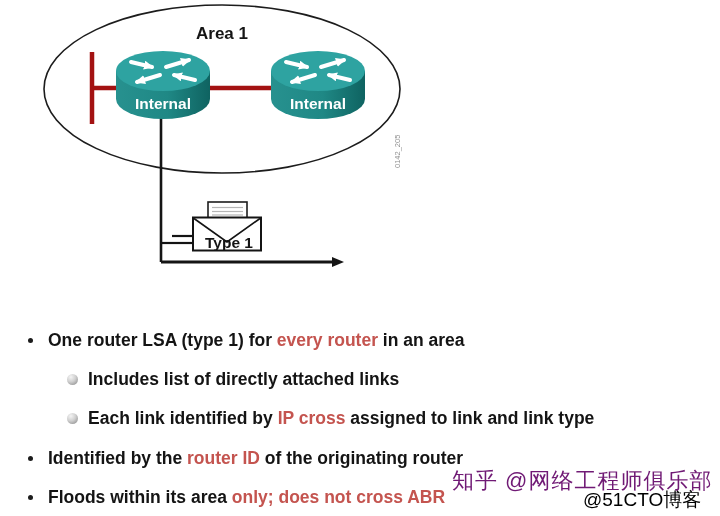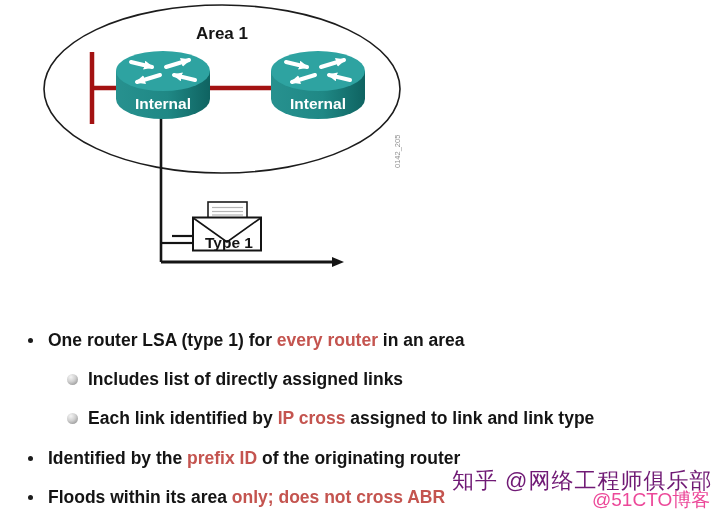--- a/index.html
+++ b/index.html
@@ -31,21 +31,21 @@
   .brow{position:absolute;height:23px;display:flex;align-items:center;white-space:nowrap;}
   .brow.l1{left:48px;}
   .brow.l2{left:88px;}
   .marker-dot{position:absolute;left:-20px;top:9px;width:5px;height:5px;border-radius:50%;background:#1c1c1c;}
   .marker-ball{position:absolute;left:-21px;top:6px;width:11px;height:11px;border-radius:50%;
     background:radial-gradient(circle at 35% 28%,#f4f4f4,#cfcfcf 45%,#909090 90%);}
   .hl{color:var(--hl);}
   
   .wm{position:absolute;z-index:5;pointer-events:none;}
   .wm1{left:452px;top:466px;font:400 22px "Liberation Sans",sans-serif;color:#701a75;letter-spacing:1px;}
-  .wm2{left:583px;top:487px;font:400 19px "Liberation Sans",sans-serif;color:#ec4899;margin-left:9px;}
+  .wm2{left:583px;top:487px;font:400 19px "Liberation Sans",sans-serif;color:#000000;}
 </style>
 </head>
 <body>
 
 <div class="stage">
 
   <svg class="diagram" width="720" height="315" viewBox="0 0 720 315">
     <defs>
       <linearGradient id="gradBody" x1="0" y1="0" x2="1" y2="0">
         <stop offset="0" stop-color="#27918F"></stop>
@@ -106,31 +106,31 @@
 
   <div class="bullets">
 
     <div class="brow l1" style="top:329px">
       <span class="marker-dot"></span>
       <span><span>One router LSA (type 1) for </span><span class="hl">every router</span><span> in an area</span></span>
     </div>
 
     <div class="brow l2" style="top:368px">
       <span class="marker-ball"></span>
-      <span><span>Includes list of directly assigned links</span></span>
+      <span><span>Includes list of directly attached links</span></span>
     </div>
 
     <div class="brow l2" style="top:407px">
       <span class="marker-ball"></span>
       <span><span>Each link identified by </span><span class="hl">IP cross</span><span> assigned to link and link type</span></span>
     </div>
 
     <div class="brow l1" style="top:447px">
       <span class="marker-dot"></span>
-      <span><span>Identified by the </span><span class="hl">prefix ID</span><span> of the originating router</span></span>
+      <span><span>Identified by the </span><span class="hl">router ID</span><span> of the originating router</span></span>
     </div>
 
     <div class="brow l1" style="top:486px">
       <span class="marker-dot"></span>
       <span><span>Floods within its area </span><span class="hl">only; does not cross ABR</span></span>
     </div>
 
   </div>
 
   <div class="wm wm1">知乎 @网络工程师俱乐部</div>

